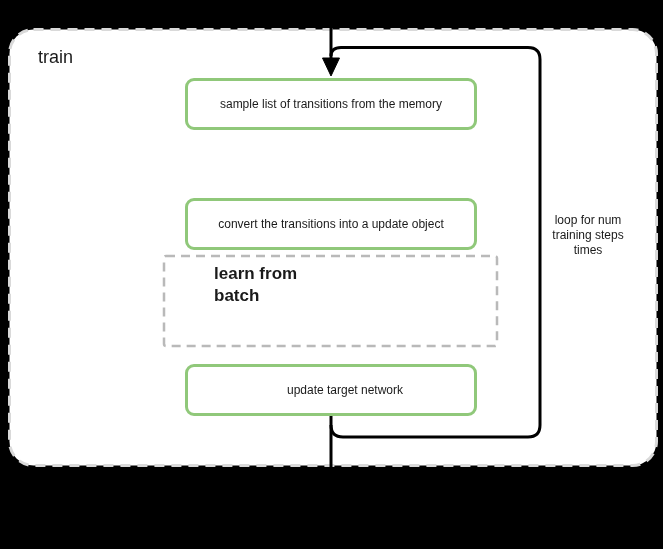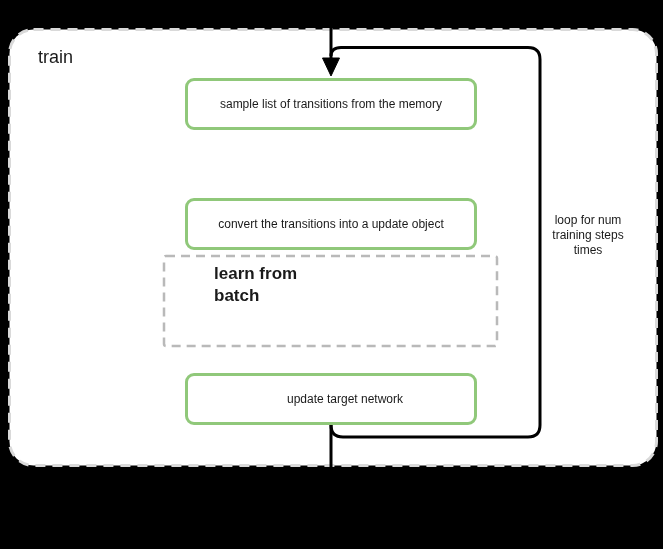--- a/index.html
+++ b/index.html
@@ -50,21 +50,21 @@
     align-items: center;
     justify-content: center;
     text-align: center;
     font-size: 12px;
     color: var(--text);
     padding: 0 8px;
   }
   .step-1 { top: 78px; }
   .step-2 { top: 138px; }
   .step-3 { top: 198px; }
-  .step-final { top: 373px; padding-left: 36px; }
+  .step-final { top: 364px; padding-left: 36px; }
 
   .sub-process-label {
     position: absolute;
     left: 182px;
     top: 263px;
     width: 110px;
     font-size: 17px;
     font-weight: bold;
     line-height: 22px;
     color: var(--text);

